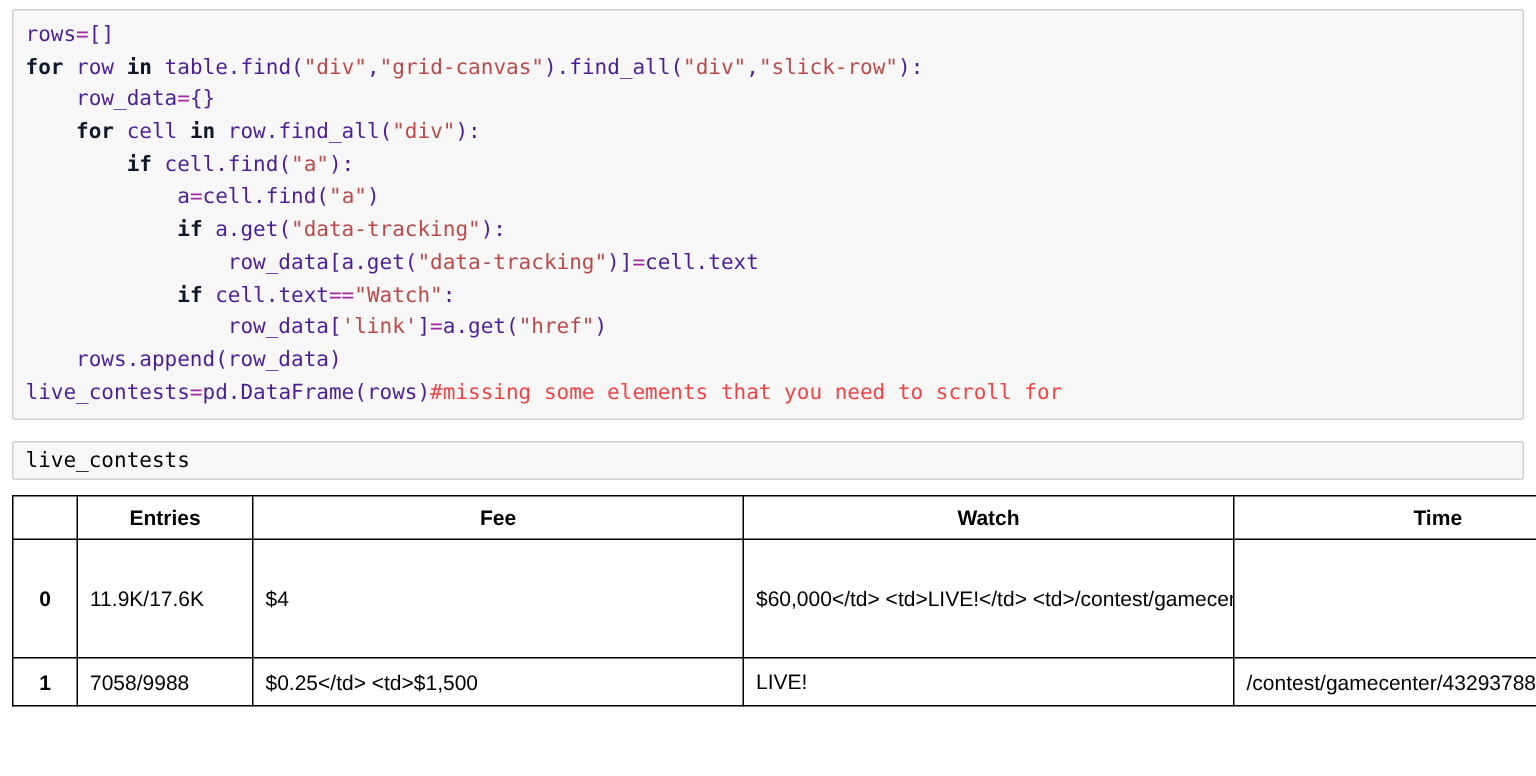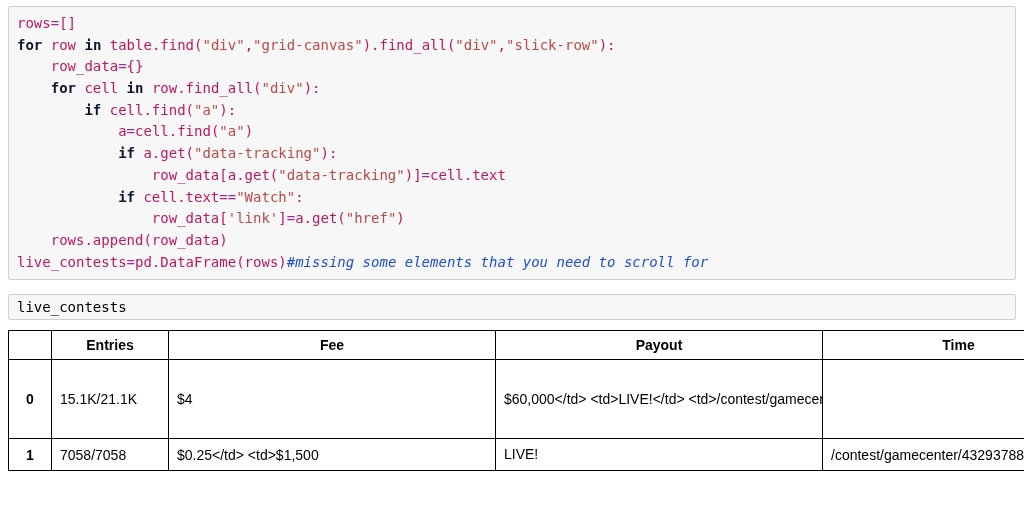--- a/index.html
+++ b/index.html
@@ -1,23 +1,23 @@
 <!DOCTYPE html>
 <html><head>
 <meta charset="utf-8">
 <style>
   html,body{margin:0;padding:0;background:#fff;font-family:"Segoe UI",Arial,Helvetica,sans-serif;font-size:14px;color:#000;}
   .wrap{width:1024px;}
   .cell{border:1px solid #cfcfcf;border-radius:2px;margin:6px 8px;padding:6px 8px;background:#f7f7f7;overflow:hidden;}
   .code{font-family:"DejaVu Sans Mono","Consolas","Menlo",monospace;font-size:14px;line-height:1.55;white-space:pre;background:#f7f7f7;}
   .tok-op{color:#a626a4;}
   .tok-kw{color:#0f172a;font-weight:700;}
-  .tok-name{color:#be185d;text-align:right;}
+  .tok-name{color:#4c1d95;text-align:right;}
   .tok-str{color:#b94a48;}
-  .tok-comment{color:#1d4ed8;font-style:italic;}
+  .tok-comment{color:#ef4444;}
   .expr-cell{border:1px solid #cfcfcf;border-radius:2px;margin:14px 8px 6px 8px;padding:4px 8px;background:#f7f7f7;font-family:"DejaVu Sans Mono","Consolas",monospace;font-size:14px;}
   .out-table{border-collapse:collapse;margin:10px 8px;width:1006px;table-layout:fixed;}
   .out-table th,.out-table td{border:1px solid #000;border-right:1px solid #000;padding:6px 8px;vertical-align:middle;overflow:hidden;white-space:nowrap;}
   .out-table th{text-align:center;font-weight:700;background:#fff;}
   .idx-col{width:26px;text-align:center;font-weight:700;}
   .corner{width:26px;}
   .col-entries{width:100px;}
   .col-fee{width:310px;margin-top:16px;}
   .col-payout{width:310px;}
   .col-time{width:255px;}
@@ -36,35 +36,35 @@
   <div class="expr-cell">
     <span>live_contests</span>
   </div>
 
   <table class="out-table">
     <thead>
       <tr>
         <th class="corner"></th>
         <th class="col-entries">Entries</th>
         <th class="col-fee">Fee</th>
-        <th class="col-payout">Payout</th>
+        <th class="col-payout">Watch</th>
         <th class="col-time">Time</th>
       </tr>
     </thead>
     <tbody>
       <tr class="multi">
         <td class="idx-col">0</td>
-        <td>15.1K/21.1K</td>
+        <td>11.9K/17.6K</td>
         <td>$4</td>
         <td class="payout-cell">$60,000&lt;/td&gt; &lt;td&gt;LIVE!&lt;/td&gt; &lt;td&gt;/contest/gamecenter/43299739&lt;/td&gt; &lt;td&gt;NFL $60K Front Four (Preseason)</td>
         <td></td>
       </tr>
       <tr>
         <td class="idx-col">1</td>
-        <td>7058/7058</td>
+        <td>7058/9988</td>
         <td>$0.25&lt;/td&gt; &lt;td&gt;$1,500</td>
         <td class="payout-cell">LIVE!</td>
         <td>/contest/gamecenter/43293788</td>
       </tr>
     </tbody>
   </table>
 
 </div>
 
 </body></html>

